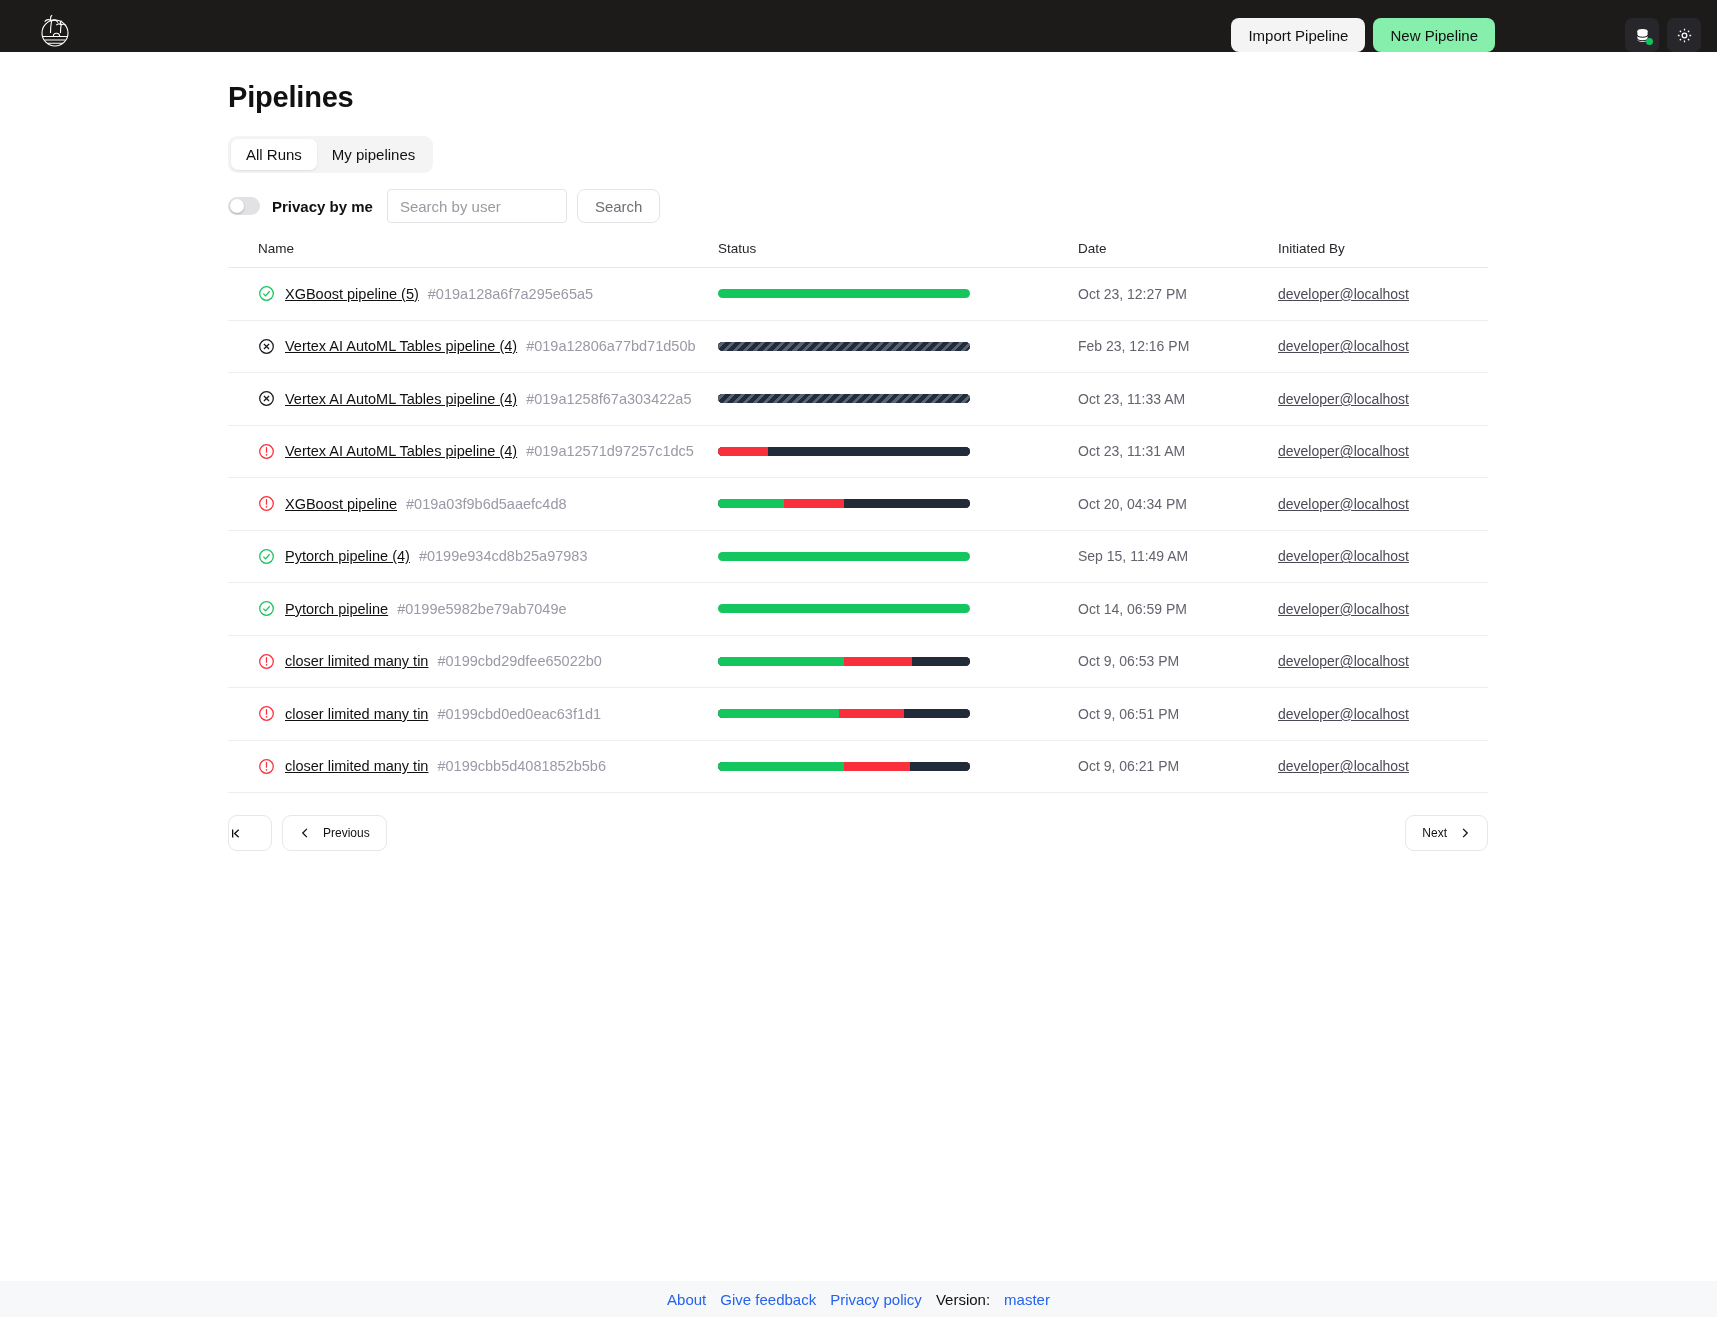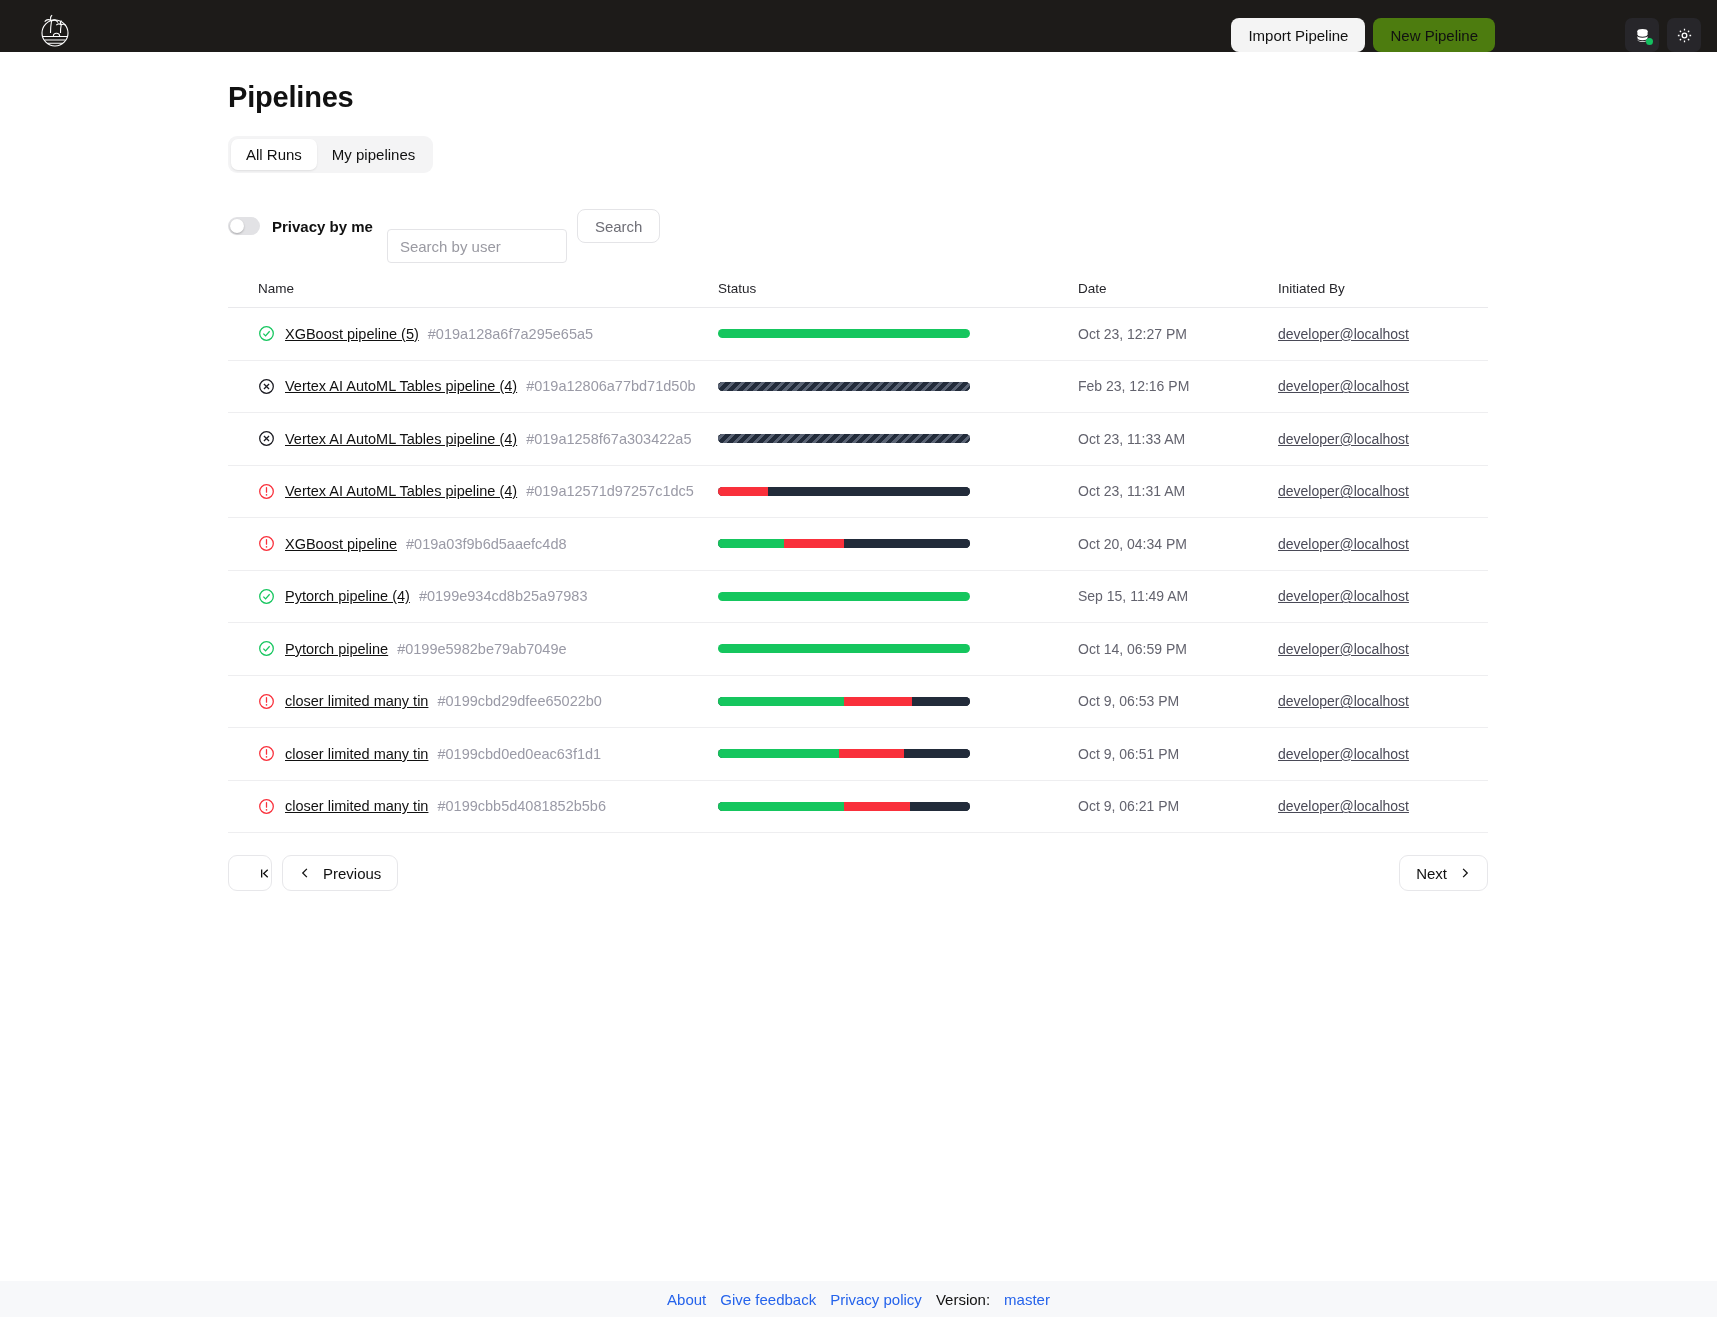--- a/index.html
+++ b/index.html
@@ -26,21 +26,21 @@
     border-radius: 8px;
     border: none;
     padding: 0 17px;
     font-size: 15px;
     color: #111;
     cursor: pointer;
     font-family: "Liberation Sans", sans-serif;
     display:flex; align-items:center; justify-content:center;
   }
   .btn-import { background: #f4f4f4; margin-right: 8px; }
-  .btn-new { background: #4d7c0f; }
+  .btn-new { background: #86efac; }
   .icon-btn {
     width: 34px; height: 34px;
     border-radius: 7px;
     background: #27262a;
     display: flex; align-items: center; justify-content: center;
     cursor: pointer; border: none;
     position: relative;
     margin-left: 8px;
   }
   .icon-btn:first-of-type { margin-left: 0; }
@@ -79,21 +79,21 @@
     width: 14px; height: 14px; border-radius: 50%;
     background: #ffffff; box-shadow: 0 1px 2px rgba(0,0,0,.25);
   }
   .toggle-label { font-size: 15px; color: #111; font-weight: bold; margin-left: 12px; }
   .search-input {
     margin-left: 14px;
     width: 180px; height: 34px;
     border: 1px solid #e4e4e7; border-radius: 4px;
     padding: 0 12px; font-size: 15px; color: #111;
     font-family: "Liberation Sans", sans-serif;
-    outline: none; background: #fff; margin-top: 40px;
+    outline: none; background: #fff;
   }
   .search-input::placeholder { color: #9a9aa2; }
   .search-btn {
     margin-left: 10px;
     height: 34px; padding: 0 17px;
     border: 1px solid #e4e4e7; border-radius: 8px;
     background: #fff; font-size: 15px; color: #6e6e76;
     font-family: "Liberation Sans", sans-serif; cursor: pointer;
   }
 
@@ -140,22 +140,22 @@
   .user-link {
     font-size: 14px; color: #4a4a57;
     text-decoration: underline; cursor: pointer;
   }
 
   
   .pager { margin-top: 22px; width: 1260px; display: flex; align-items: center; }
   .pg-btn {
     height: 36px; min-width: 44px;
     border: 1px solid #e7e7ea; border-radius: 9px;
-    background: #fff; font-size: 15px; color: #111;
-    display: flex; align-items: center; justify-content: flex-end;
+    background: #fff; font-size: 12px; color: #111;
+    display: flex; align-items: center; justify-content: flex-start;
     cursor: pointer; gap: 12px; padding: 0 16px;
     font-family: "Liberation Sans", sans-serif;
   }
   .pg-first { padding: 0; width: 44px; }
   .pg-prev { margin-left: 10px; }
   .pager-spacer { flex: 1; }
 
   
   .footer {
     position: absolute; left: 0; bottom: 0;

